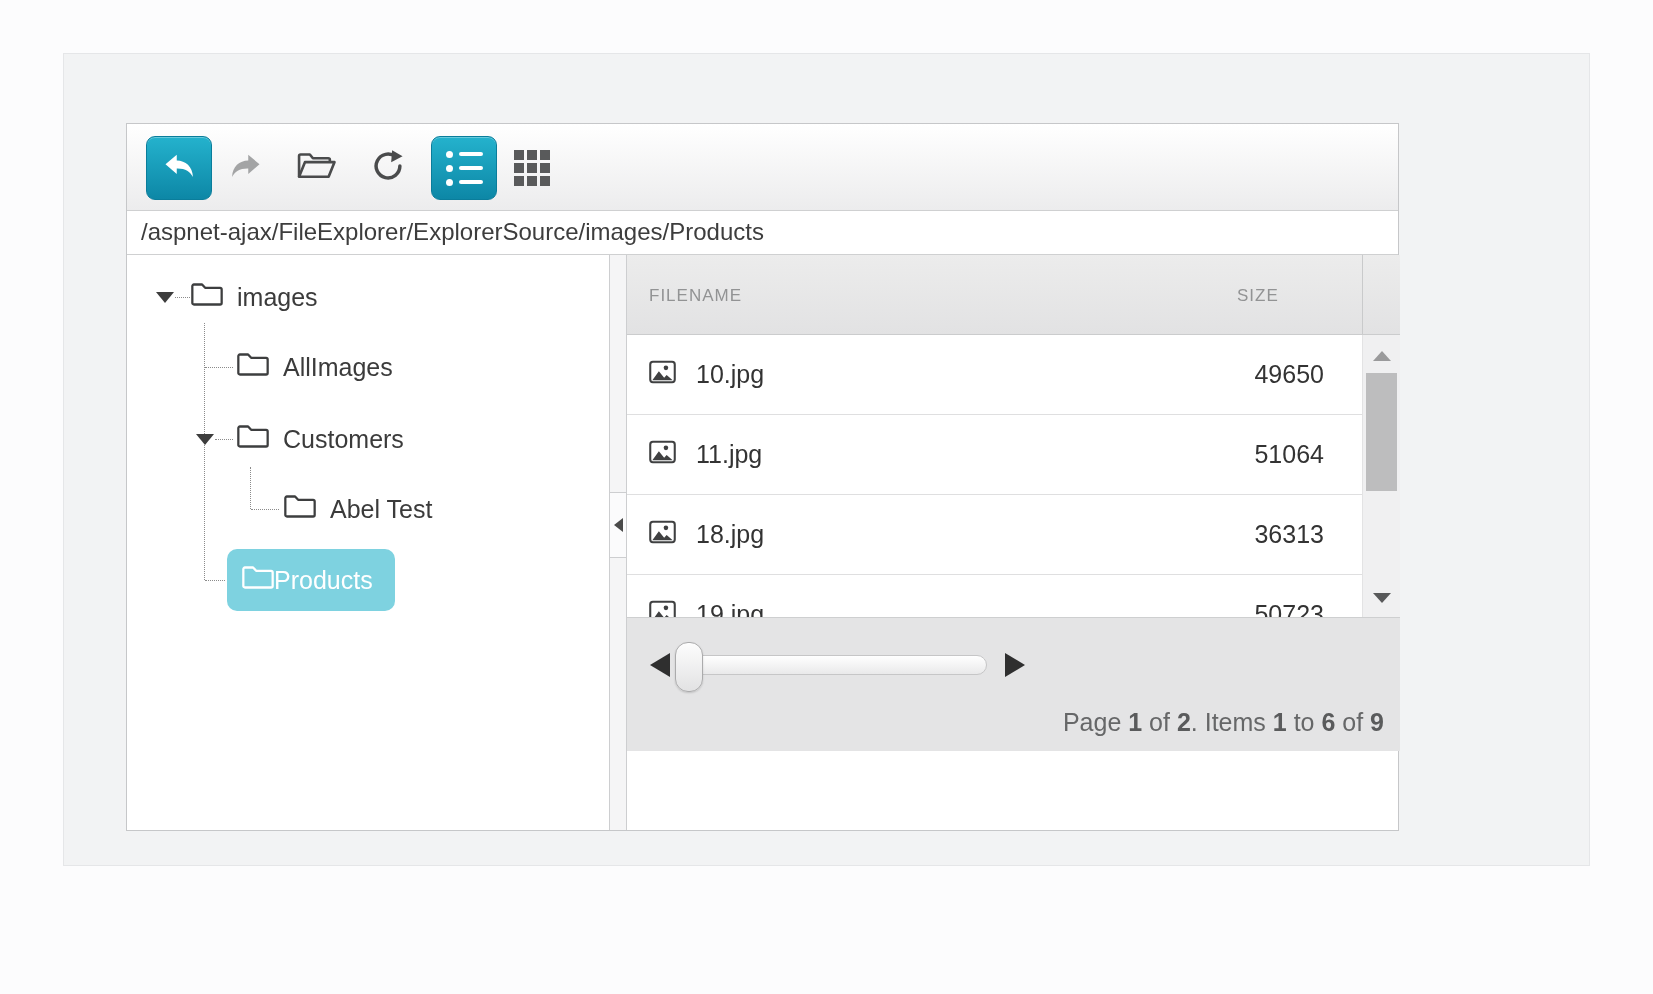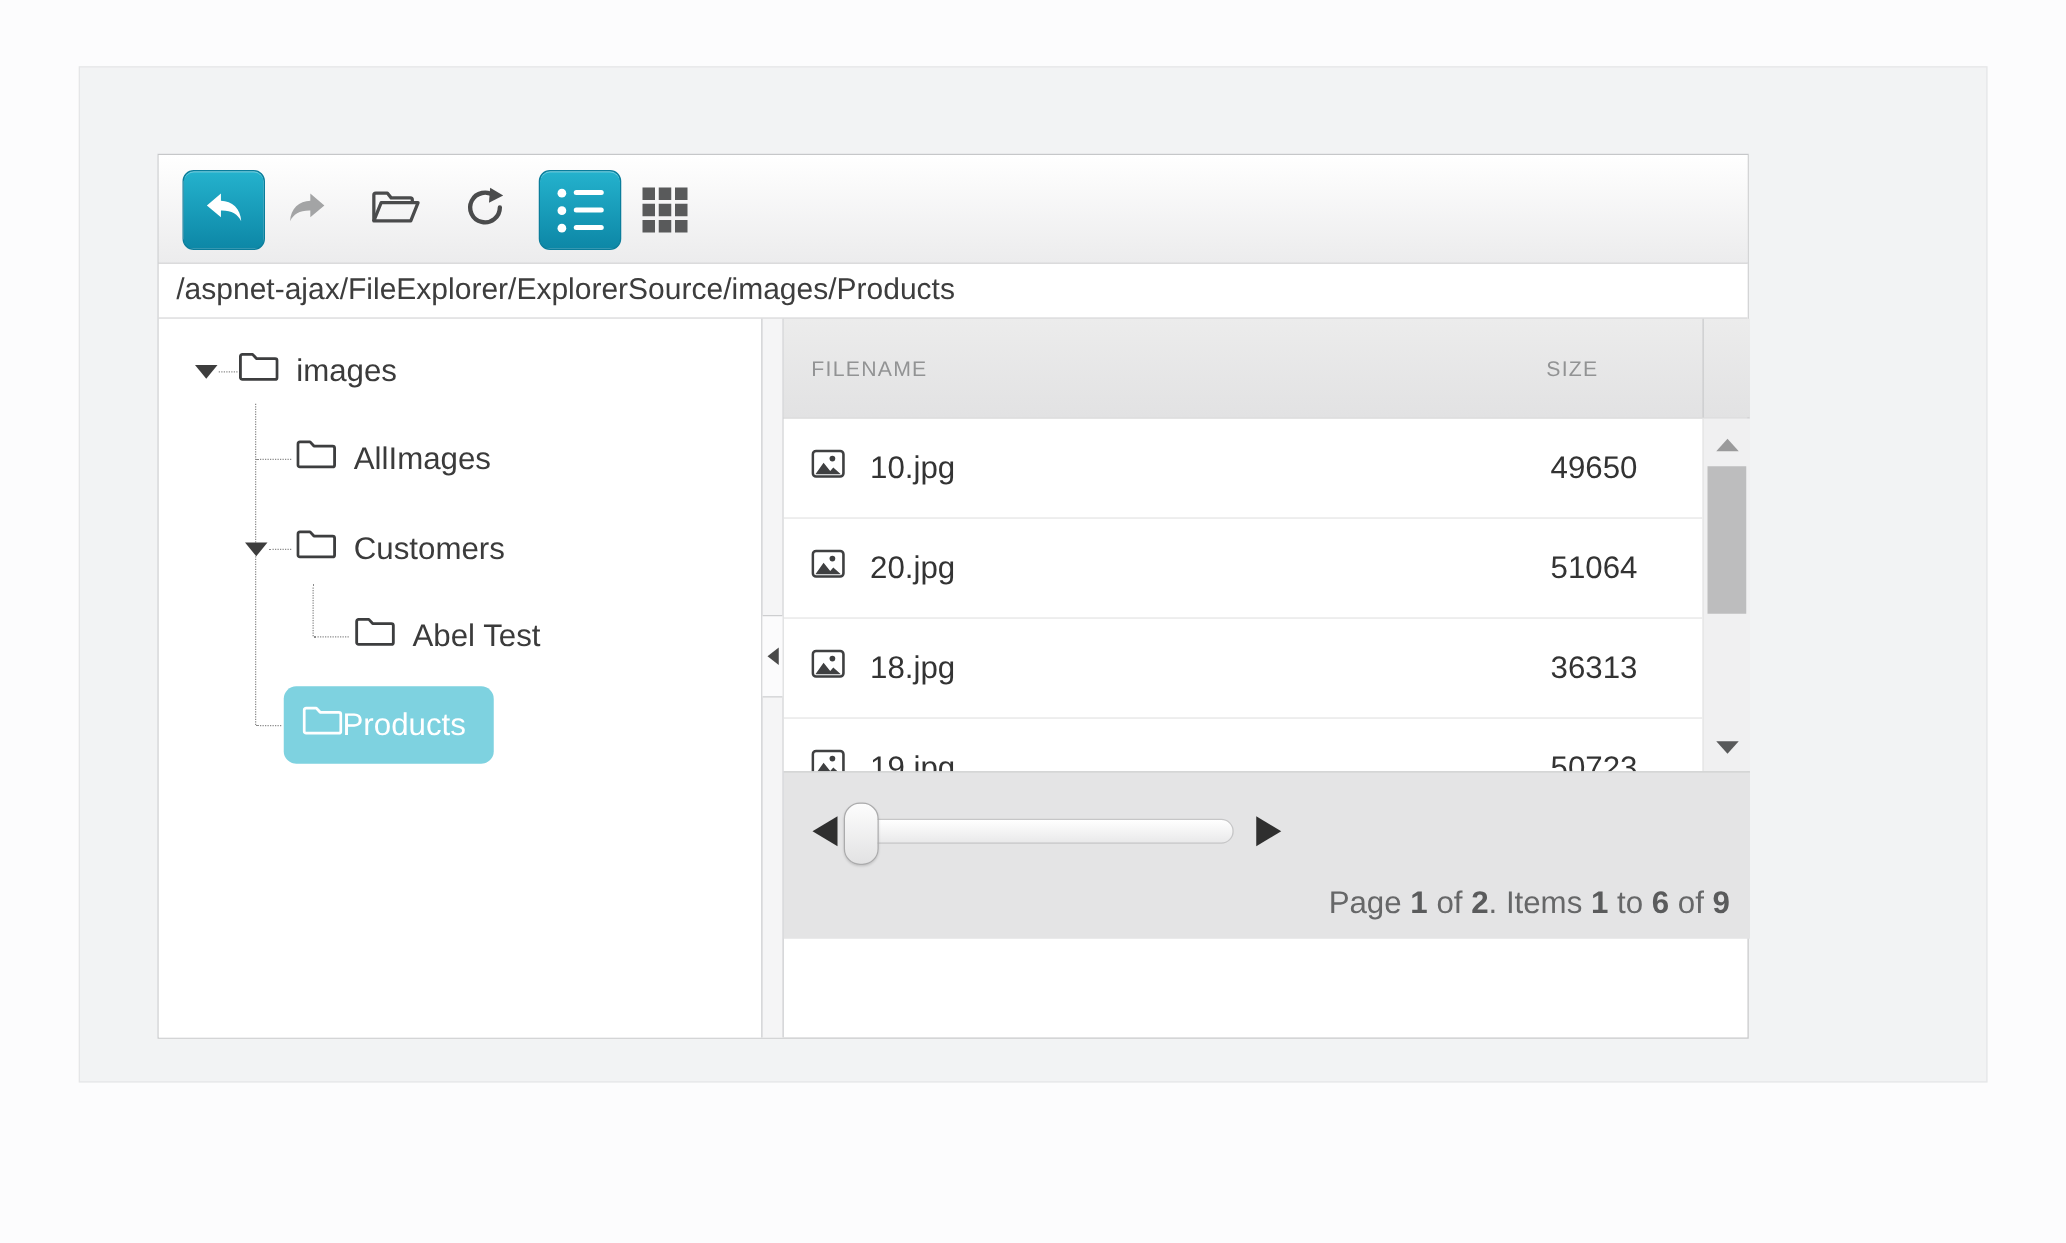--- a/index.html
+++ b/index.html
@@ -58,21 +58,21 @@
   .grid-header { position:relative; height:80px; background:linear-gradient(#ececec,#e2e2e3); border-bottom:1px solid #cbcccd; font-size:17px; letter-spacing:1px; color:#929394; }
   .grid-header .hcell { position:absolute; top:31px; cursor:pointer; }
   .h-filename { left:22px; }
   .h-size { left:610px; }
   .h-divider { position:absolute; left:735px; top:0; bottom:0; width:1px; background:#c9cacb; }
 
   .grid-body { position:relative; height:282px; background:#fff; }
   .rows { position:absolute; left:0; top:0; width:735px; height:344px; overflow:hidden; }
   .frow { height:80px; border-bottom:1px solid #dfdfe0; display:flex; align-items:center; padding-left:22px; font-size:25px; color:#333; cursor:pointer; background:#fff; }
   .frow .fname { margin-left:20px; }
-  .frow .fsize { margin-left:auto; padding-right:52px; }
+  .frow .fsize { margin-left:auto; padding-right:38px; }
 
   .vscroll { position:absolute; right:0; top:0; width:38px; height:282px; background:#f0f0f1; border-left:1px solid #e3e3e4; }
   .vs-up { position:absolute; left:10px; top:16px; width:0; height:0; border-left:9px solid transparent; border-right:9px solid transparent; border-bottom:10px solid #9a9a9b; cursor:pointer; }
   .vs-thumb { position:absolute; left:3px; top:38px; width:31px; height:118px; background:#bdbdbe; cursor:pointer; }
   .vs-down { position:absolute; left:10px; bottom:14px; width:0; height:0; border-left:9px solid transparent; border-right:9px solid transparent; border-top:10px solid #58595a; cursor:pointer; }
 
   .pager { position:relative; height:134px; background:#e4e4e5; border-top:1px solid #cecfd0; }
   .sl-left { position:absolute; left:23px; top:35px; width:0; height:0; border-top:12px solid transparent; border-bottom:12px solid transparent; border-right:20px solid #2f2f2f; cursor:pointer; }
   .sl-track { position:absolute; left:55px; top:37px; width:305px; height:20px; border-radius:10px; background:linear-gradient(#ffffff,#e9e9ea); border:1px solid #c6c6c7; cursor:pointer; }
   .sl-thumb { position:absolute; left:48px; top:24px; width:28px; height:50px; border-radius:13px; background:linear-gradient(#fdfdfd,#e2e2e3); border:1px solid #ababac; box-shadow:0 1px 2px rgba(0,0,0,.15); cursor:pointer; }
@@ -242,21 +242,21 @@
             </div>
 
             <div class="frow">
               <span>
                 <svg width="27" height="24" viewBox="0 0 26 22">
                     <rect x="1.2" y="1.2" width="23.6" height="19.6" rx="2.5" fill="#fff" stroke="#3f4041" stroke-width="2"></rect>
                     <path d="M3.2 19 L9.5 10.2 L14.6 16.6 L17 13.8 L22.8 19 Z" fill="#3f4041"></path>
                     <circle cx="16.3" cy="7" r="2.2" fill="#3f4041"></circle>
                   </svg>
               </span>
-              <span class="fname">20.jpg</span>
+              <span class="fname">11.jpg</span>
               <span class="fsize">51064</span>
             </div>
 
             <div class="frow">
               <span>
                 <svg width="27" height="24" viewBox="0 0 26 22">
                     <rect x="1.2" y="1.2" width="23.6" height="19.6" rx="2.5" fill="#fff" stroke="#3f4041" stroke-width="2"></rect>
                     <path d="M3.2 19 L9.5 10.2 L14.6 16.6 L17 13.8 L22.8 19 Z" fill="#3f4041"></path>
                     <circle cx="16.3" cy="7" r="2.2" fill="#3f4041"></circle>
                   </svg>

